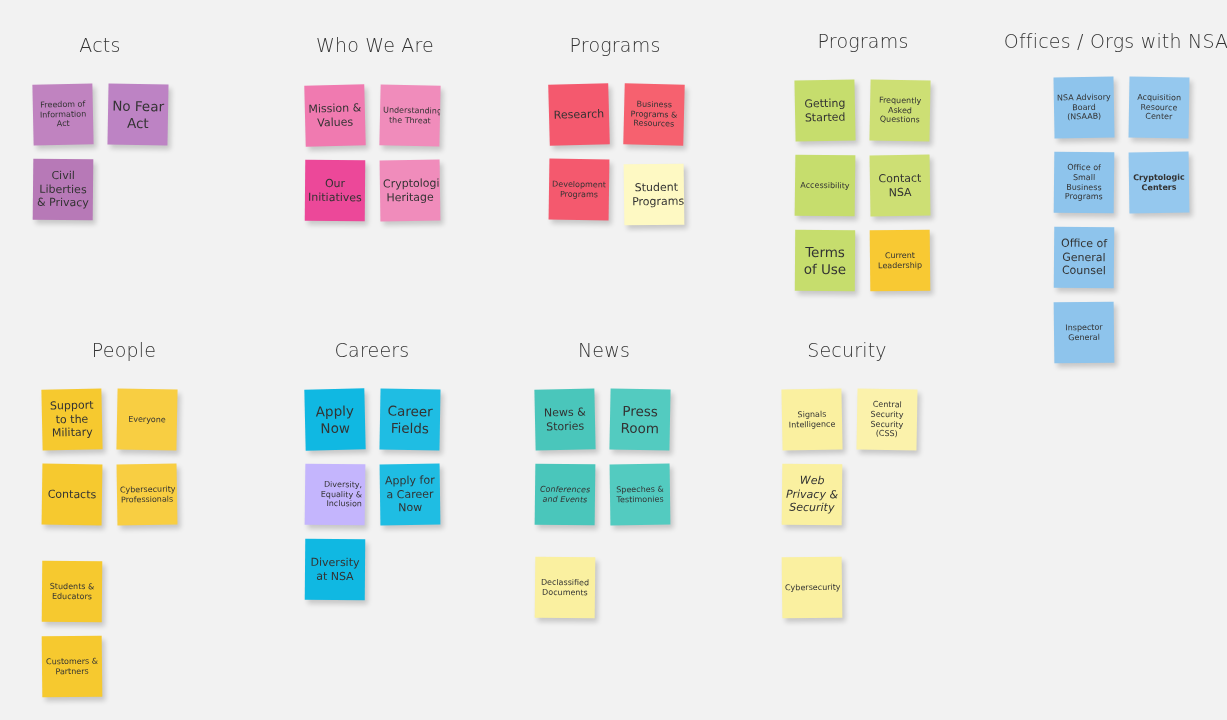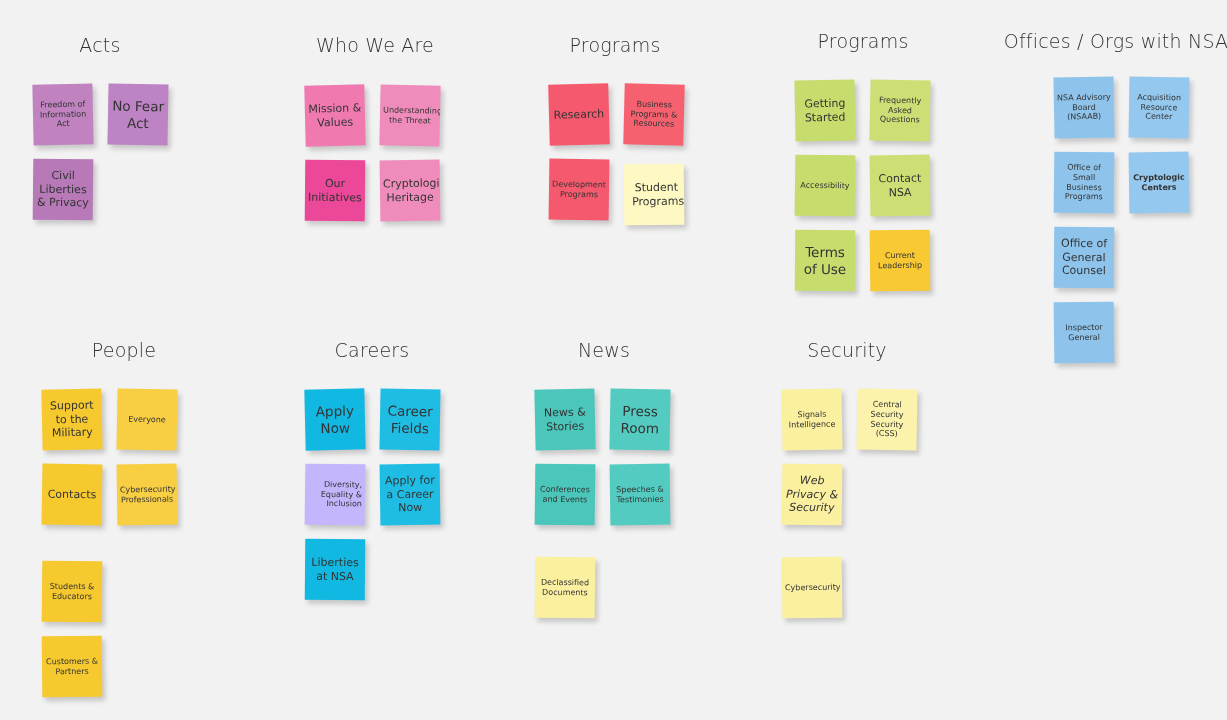--- a/index.html
+++ b/index.html
@@ -162,32 +162,32 @@
       <div class="note fs-lg" style="background: rgb(31, 189, 227); left: 75px; top: 0px; transform: rotate(1deg);">
         <span>Career Fields</span>
       </div>
       <div class="note fs-sm" style="background: #c4b5fd; left: 0px; top: 75px; transform: rotate(0.7deg); text-align: right;">
         <span>Diversity, Equality &amp; Inclusion</span>
       </div>
       <div class="note fs-md" style="background: rgb(31, 189, 227); left: 75px; top: 75px; transform: rotate(-0.8deg);">
         <span>Apply for a Career Now</span>
       </div>
       <div class="note fs-md" style="background: rgb(16, 184, 226); left: 0px; top: 150px; transform: rotate(0.5deg);">
-        <span>Liberties at NSA</span>
+        <span>Diversity at NSA</span>
       </div>
     </div>
     <div class="col-title" style="left: 464px; top: 339px; width: 280px; position: absolute;">News</div>
     <div class="notes-grid" style="position: absolute; left: 535px; top: 389px;">
       <div class="note fs-md" style="background: rgb(74, 198, 187); left: 0px; top: 0px; transform: rotate(-1.2deg);">
         <span>News &amp; Stories</span>
       </div>
       <div class="note fs-lg" style="background: rgb(83, 203, 192); left: 75px; top: 0px; transform: rotate(1.1deg);">
         <span>Press Room</span>
       </div>
-      <div class="note fs-sm" style="background: rgb(74, 198, 187); left: 0px; top: 75px; transform: rotate(0.7deg);">
+      <div class="note fs-sm" style="background: rgb(74, 198, 187); left: 0px; top: 75px; transform: rotate(0.7deg); font-style: italic;">
         <span>Conferences and Events</span>
       </div>
       <div class="note fs-sm" style="background: rgb(83, 203, 192); left: 75px; top: 75px; transform: rotate(-0.8deg);">
         <span>Speeches &amp; Testimonies</span>
       </div>
       <div class="note fs-sm" style="background: rgb(250, 240, 160); left: 0px; top: 168px; transform: rotate(0.6deg);">
         <span>Declassified Documents</span>
       </div>
     </div>
     <div class="col-title" style="left: 707px; top: 339px; width: 280px; position: absolute;">Security</div>

